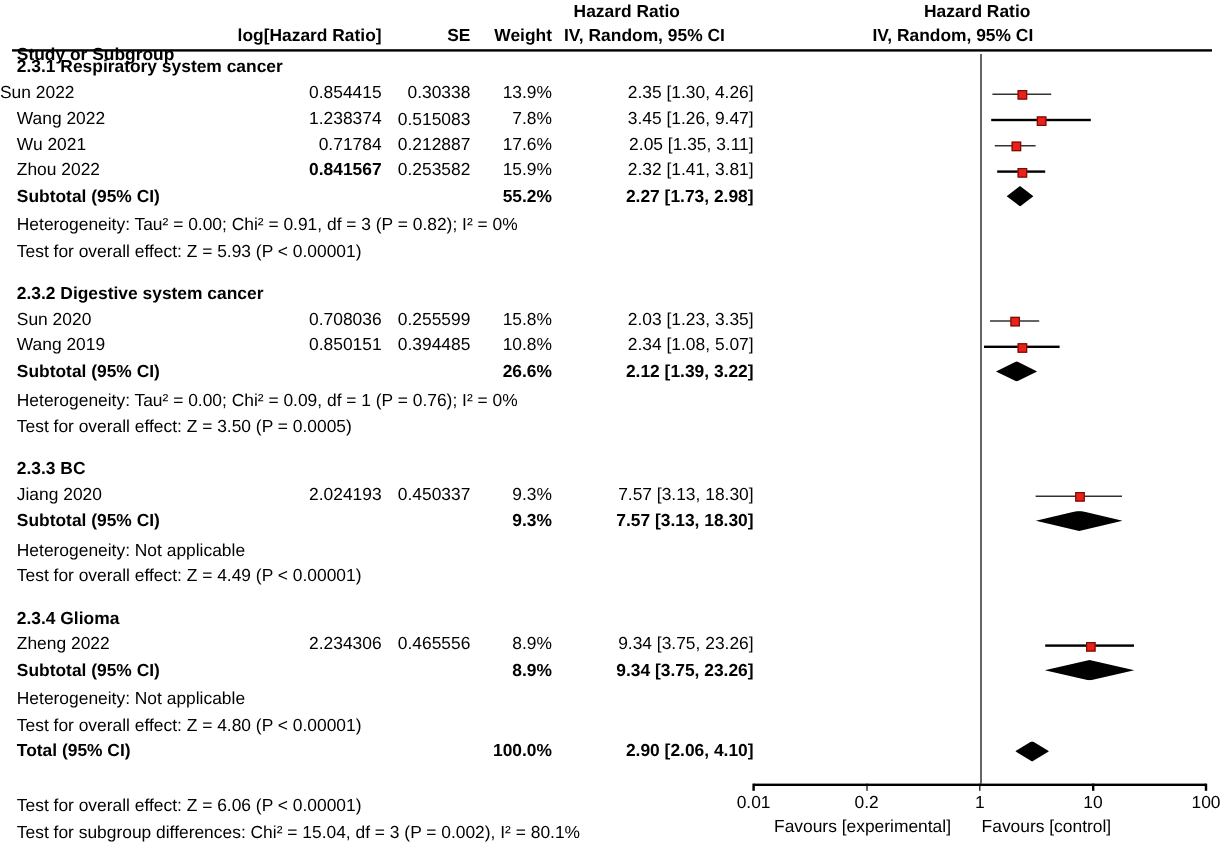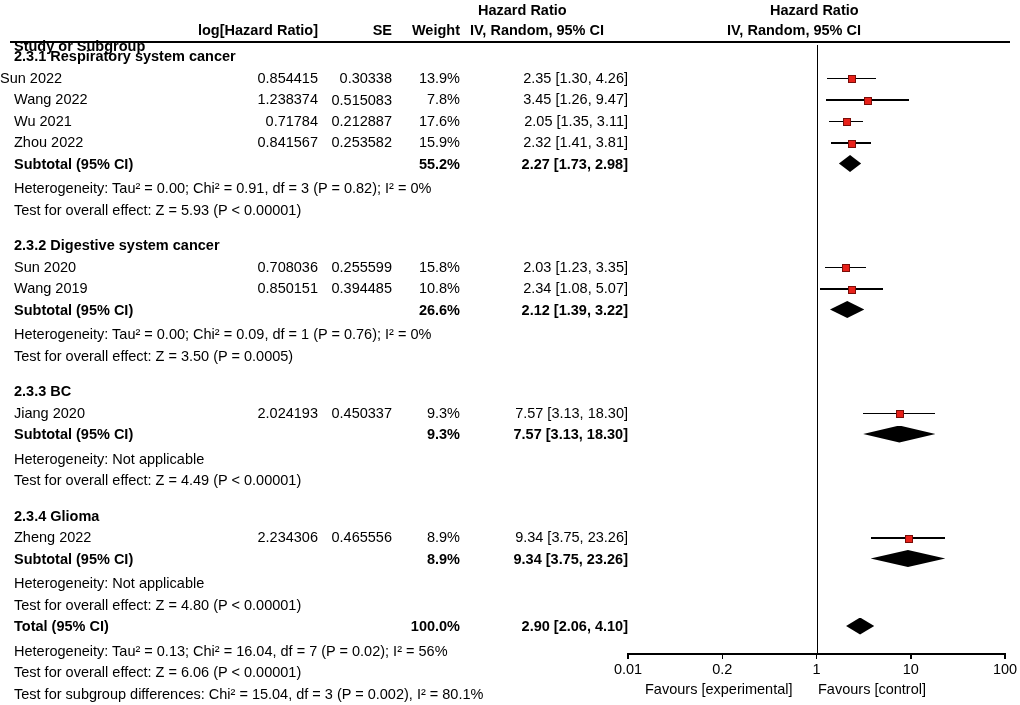--- a/index.html
+++ b/index.html
@@ -107,21 +107,21 @@
     <div class="ciline" style="left: 825.96px; top: 99px; width: 82.5611px;"></div>
     <div class="marker" style="left: 864.189px; top: 96.5px; width: 6px; height: 6px;"></div>
     <div class="txt" style="left: 14px; top: 112.5px;">Wu 2021</div>
     <div class="txt" style="left: auto; top: 112.5px; right: 702px;">0.71784</div>
     <div class="txt" style="left: auto; top: 112.5px; right: 628px;">0.212887</div>
     <div class="txt" style="left: auto; top: 112.5px; right: 560px;">17.6%</div>
     <div class="txt" style="left: auto; top: 112.5px; right: 392px;">2.05 [1.35, 3.11]</div>
     <div class="ciline" style="left: 828.784px; top: 120.5px; width: 34.1587px;"></div>
     <div class="marker" style="left: 842.883px; top: 118px; width: 6px; height: 6px;"></div>
     <div class="txt" style="left: 14px; top: 134px;">Zhou 2022</div>
-    <div class="txt" style="left: auto; top: 134px; right: 702px;">0.841567</div>
+    <div class="txt" style="left: auto; top: 134px; right: 702px; font-weight: bold;">0.841567</div>
     <div class="txt" style="left: auto; top: 134px; right: 628px;">0.253582</div>
     <div class="txt" style="left: auto; top: 134px; right: 560px;">15.9%</div>
     <div class="txt" style="left: auto; top: 134px; right: 392px;">2.32 [1.41, 3.81]</div>
     <div class="ciline" style="left: 830.564px; top: 142px; width: 40.6883px;"></div>
     <div class="marker" style="left: 847.947px; top: 139.5px; width: 6px; height: 6px;"></div>
     <div class="txt bold" style="left: 14px; top: 155.5px;">Subtotal (95% CI)</div>
     <div class="txt bold" style="left: auto; top: 155.5px; right: 560px;">55.2%</div>
     <div class="txt bold" style="left: auto; top: 155.5px; right: 392px;">2.27 [1.73, 2.98]</div>
     <div class="diamond" style="left: 838.936px; top: 155px; width: 22.259px; height: 17px; background: rgb(0, 0, 0); clip-path: polygon(0% 50%, 49.9554% 0%, 100% 50%, 49.9554% 100%);"></div>
     <div class="txt" style="left: 14px; top: 180px;">Heterogeneity: Tau² = 0.00; Chi² = 0.91, df = 3 (P = 0.82); I² = 0%</div>
@@ -172,21 +172,20 @@
     <div class="txt bold" style="left: 14px; top: 550.5px;">Subtotal (95% CI)</div>
     <div class="txt bold" style="left: auto; top: 550.5px; right: 560px;">8.9%</div>
     <div class="txt bold" style="left: auto; top: 550.5px; right: 392px;">9.34 [3.75, 23.26]</div>
     <div class="diamond" style="left: 870.602px; top: 550px; width: 74.7005px; height: 17px; background: rgb(0, 0, 0); clip-path: polygon(0% 50%, 50.0033% 0%, 100% 50%, 50.0033% 100%);"></div>
     <div class="txt" style="left: 14px; top: 575px;">Heterogeneity: Not applicable</div>
     <div class="txt" style="left: 14px; top: 596.5px;">Test for overall effect: Z = 4.80 (P &lt; 0.00001)</div>
     <div class="txt bold" style="left: 14px; top: 618px;">Total (95% CI)</div>
     <div class="txt bold" style="left: auto; top: 618px; right: 560px;">100.0%</div>
     <div class="txt bold" style="left: auto; top: 618px; right: 392px;">2.90 [2.06, 4.10]</div>
     <div class="diamond" style="left: 846.082px; top: 617.5px; width: 28.1729px; height: 17px; background: rgb(0, 0, 0); clip-path: polygon(0% 50%, 49.6897% 0%, 100% 50%, 49.6897% 100%);"></div>
-    <div class="txt" style="left: 14px; top: 642.5px;">Heterogeneity: Tau² = 0.13; Chi² = 16.04, df = 7 (P = 0.02); I² = 56%</div>
     <div class="txt" style="left: 14px; top: 664px;">Test for overall effect: Z = 6.06 (P &lt; 0.00001)</div>
     <div class="txt" style="left: 14px; top: 685.5px;">Test for subgroup differences: Chi² = 15.04, df = 3 (P = 0.002), I² = 80.1%</div>
     <div class="axis-line" style="left: 628px; top: 653px; width: 377px;"></div>
     <div class="axis-tick" style="left: 627.25px; top: 653px;"></div>
     <div class="axlabel" style="left: 598px; top: 661px; width: 60px;">0.01</div>
     <div class="axis-tick" style="left: 721.5px; top: 653px;"></div>
     <div class="axlabel" style="left: 692.25px; top: 661px; width: 60px;">0.2</div>
     <div class="axis-tick" style="left: 815.75px; top: 653px;"></div>
     <div class="axlabel" style="left: 786.5px; top: 661px; width: 60px;">1</div>
     <div class="axis-tick" style="left: 910px; top: 653px;"></div>

